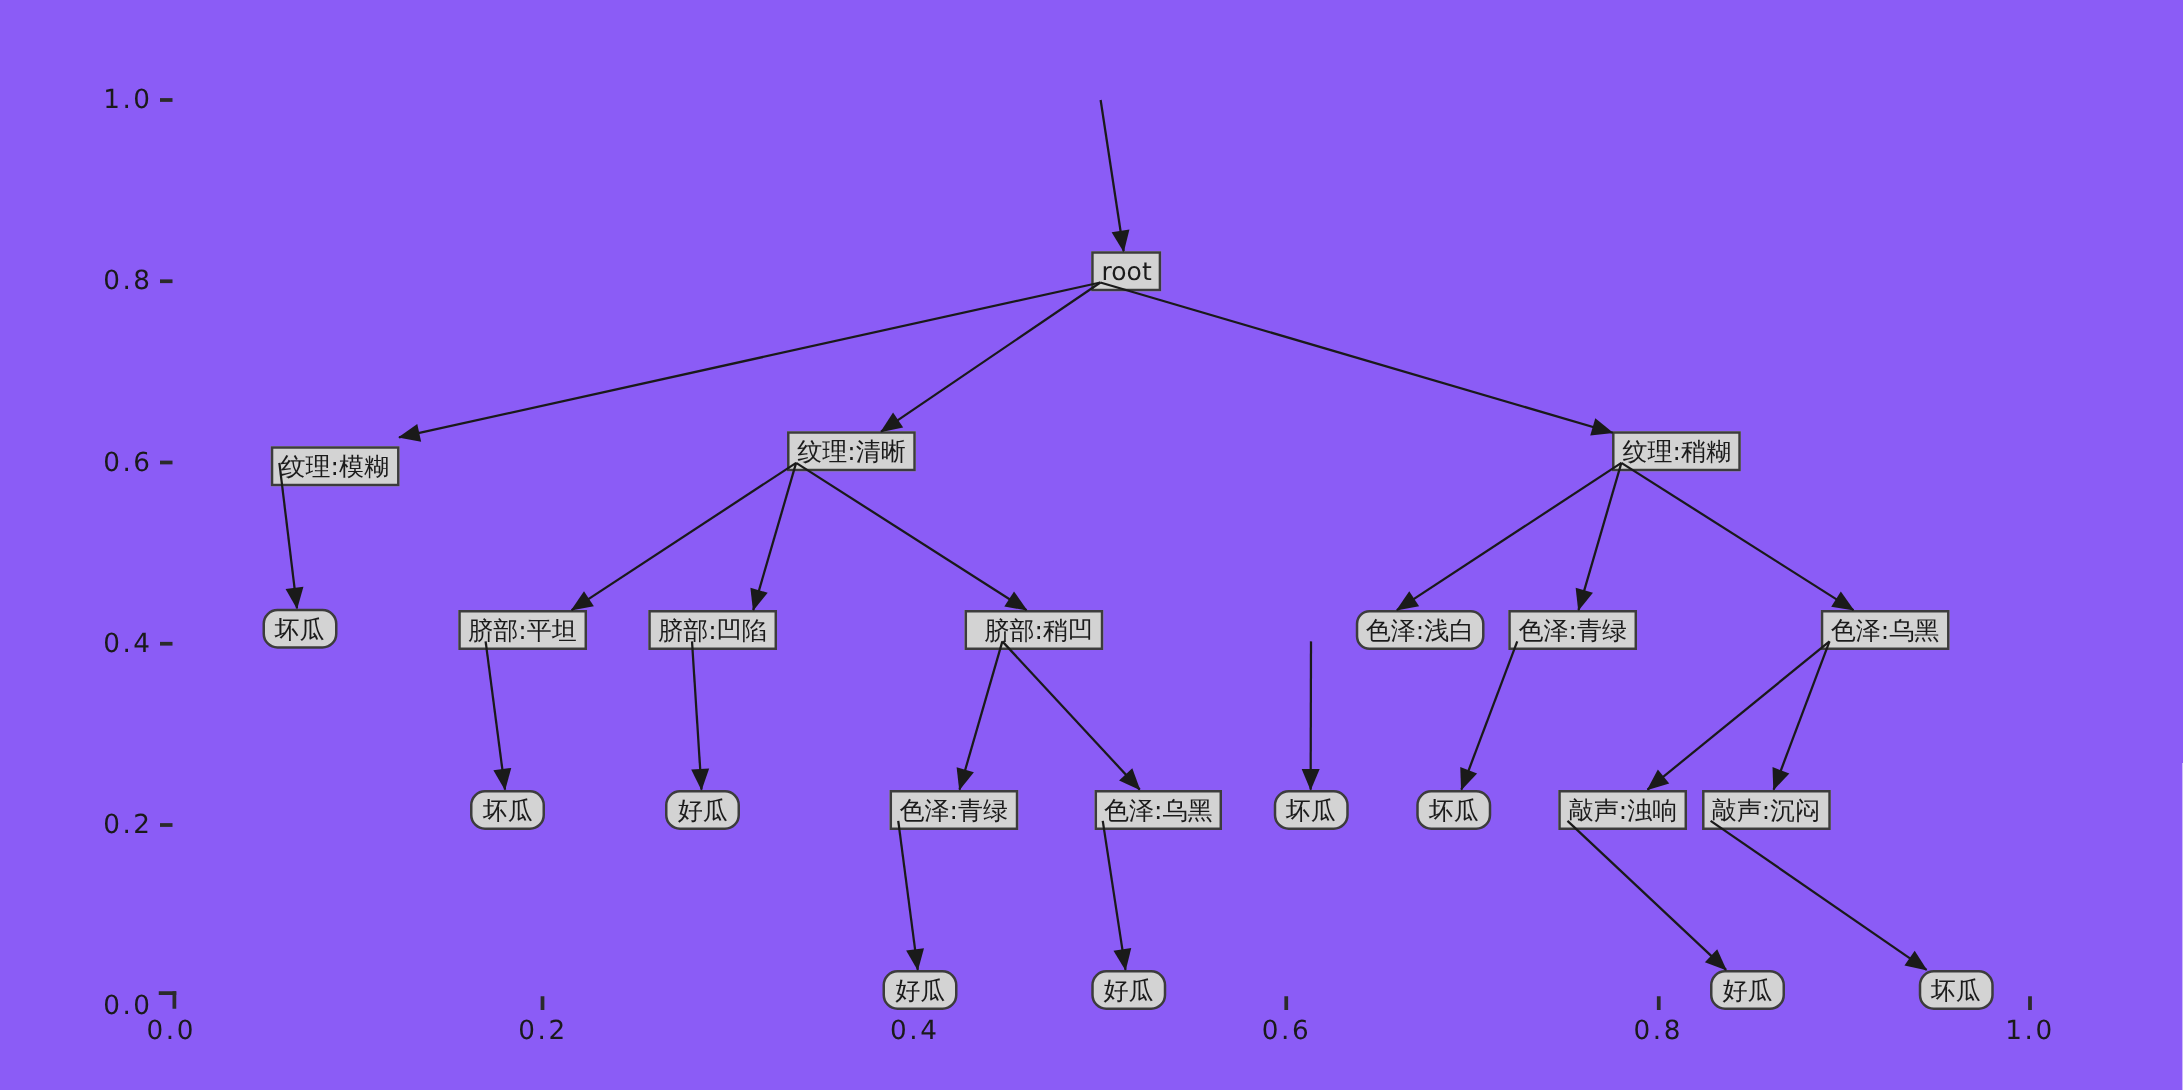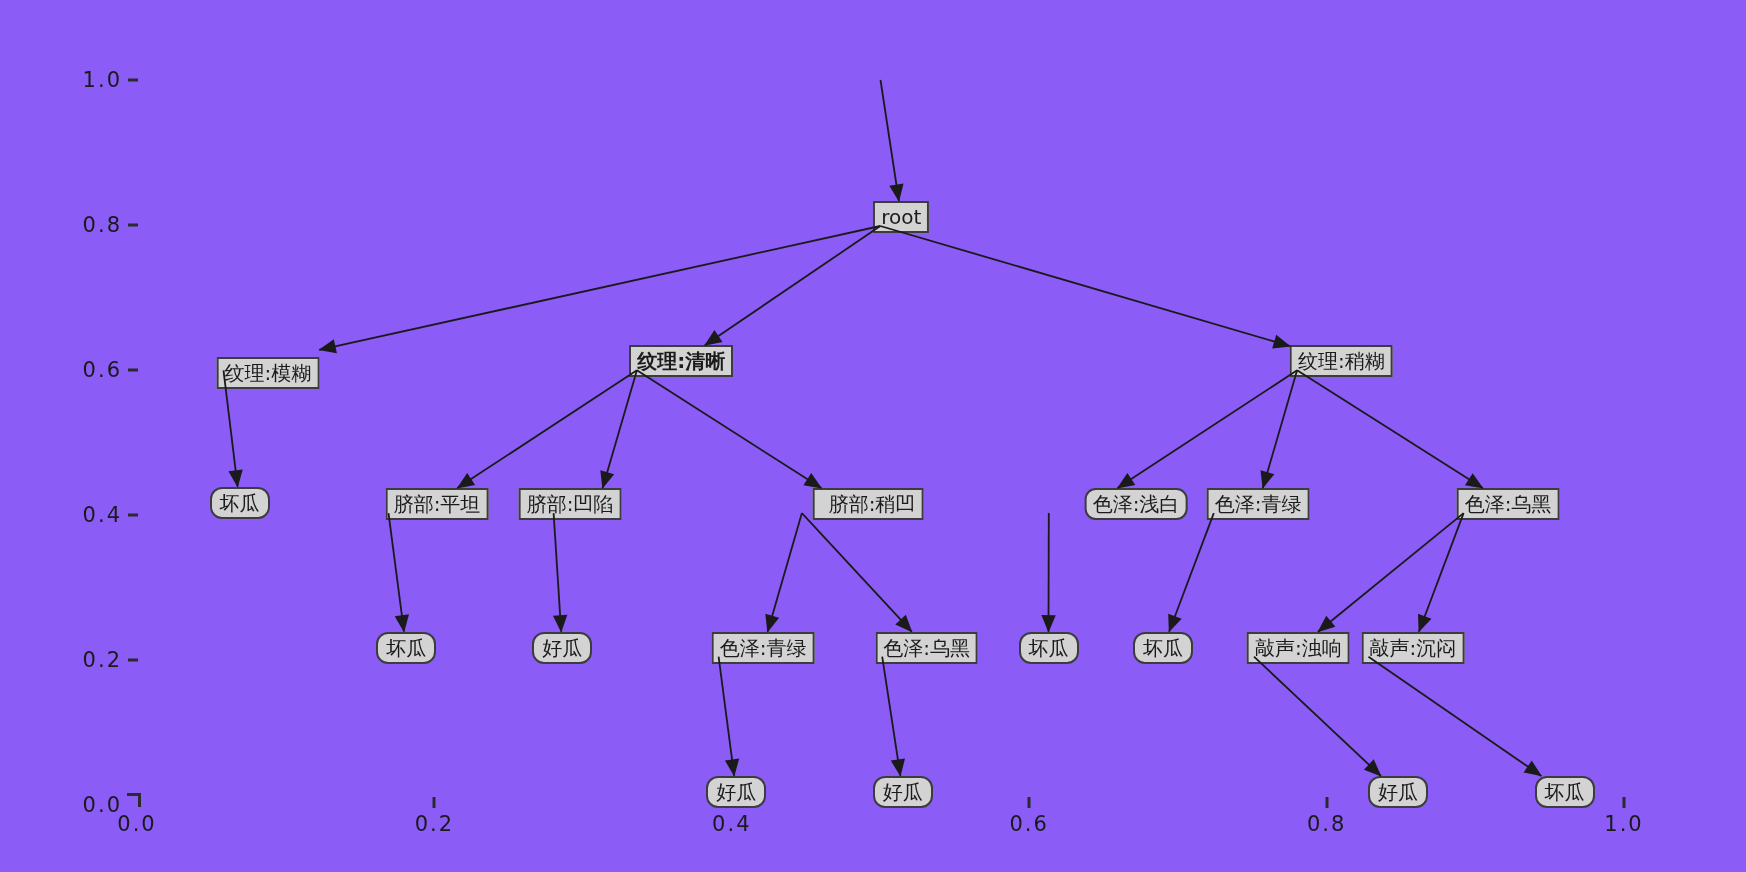--- a/index.html
+++ b/index.html
@@ -53,26 +53,26 @@
       <div class="tick-label x-tick-label" style="left: 1326.6px; top: 812px;">0.8</div>
       <div class="x-tick-mark" style="left: 1326.6px; top: 797px;"></div>
       <div class="tick-label x-tick-label" style="left: 1624px; top: 812px;">1.0</div>
       <div class="x-tick-mark" style="left: 1624px; top: 797px;"></div>
       <div class="origin-h" style="left: 127px; top: 793px;"></div>
       <div class="origin-v" style="left: 138px; top: 793px;"></div>
     </div>
   <div id="nodes-layer">
       <div class="node" id="node-root" style="left: 901.318px; top: 217.025px;">root</div>
       <div class="node" id="node-wenli-mohu" style="left: 267.856px; top: 373px;">纹理:模糊</div>
-      <div class="node" id="node-wenli-qingxi" style="left: 681.242px; top: 361.3px; font-weight: bold;">纹理:清晰</div>
+      <div class="node" id="node-wenli-qingxi" style="left: 681.242px; top: 361.3px;">纹理:清晰</div>
       <div class="node" id="node-wenli-shaohu" style="left: 1341.47px; top: 361.3px;">纹理:稍糊</div>
       <div class="node round" id="node-leaf-1" style="left: 239.603px; top: 502.675px;">坏瓜</div>
-      <div class="node" id="node-qibu-pingtan" style="left: 437px; top: 504.125px;">脐部:平坦</div>
+      <div class="node" id="node-qibu-pingtan" style="left: 418px; top: 504.125px;">脐部:平坦</div>
       <div class="node" id="node-qibu-aoxian" style="left: 570px; top: 504.125px;">脐部:凹陷</div>
-      <div class="node" id="node-qibu-shaoao" style="left: 868px; top: 504.125px; padding-left: 14px;">脐部:稍凹</div>
+      <div class="node" id="node-qibu-shaoao" style="left: 827px; top: 504.125px; padding-left: 14px;">脐部:稍凹</div>
       <div class="node" id="node-seze-qianbai" style="left: 1136px; top: 504.125px; border-radius: 11px;">色泽:浅白</div>
       <div class="node" id="node-seze-qinglv-1" style="left: 1258.2px; top: 504.125px;">色泽:青绿</div>
       <div class="node" id="node-seze-wuhei-1" style="left: 1508.01px; top: 504.125px;">色泽:乌黑</div>
       <div class="node round" id="node-leaf-2" style="left: 406.147px; top: 647.675px;">坏瓜</div>
       <div class="node round" id="node-leaf-3" style="left: 562.282px; top: 647.675px;">好瓜</div>
       <div class="node" id="node-seze-qinglv-2" style="left: 763.027px; top: 647.675px;">色泽:青绿</div>
       <div class="node" id="node-seze-wuhei-2" style="left: 926.597px; top: 647.675px;">色泽:乌黑</div>
       <div class="node round" id="node-leaf-4" style="left: 1048.53px; top: 647.675px;">坏瓜</div>
       <div class="node round" id="node-leaf-5" style="left: 1163.03px; top: 647.675px;">坏瓜</div>
       <div class="node" id="node-qiaosheng-zhuoxiang" style="left: 1298.35px; top: 647.675px;">敲声:浊响</div>

